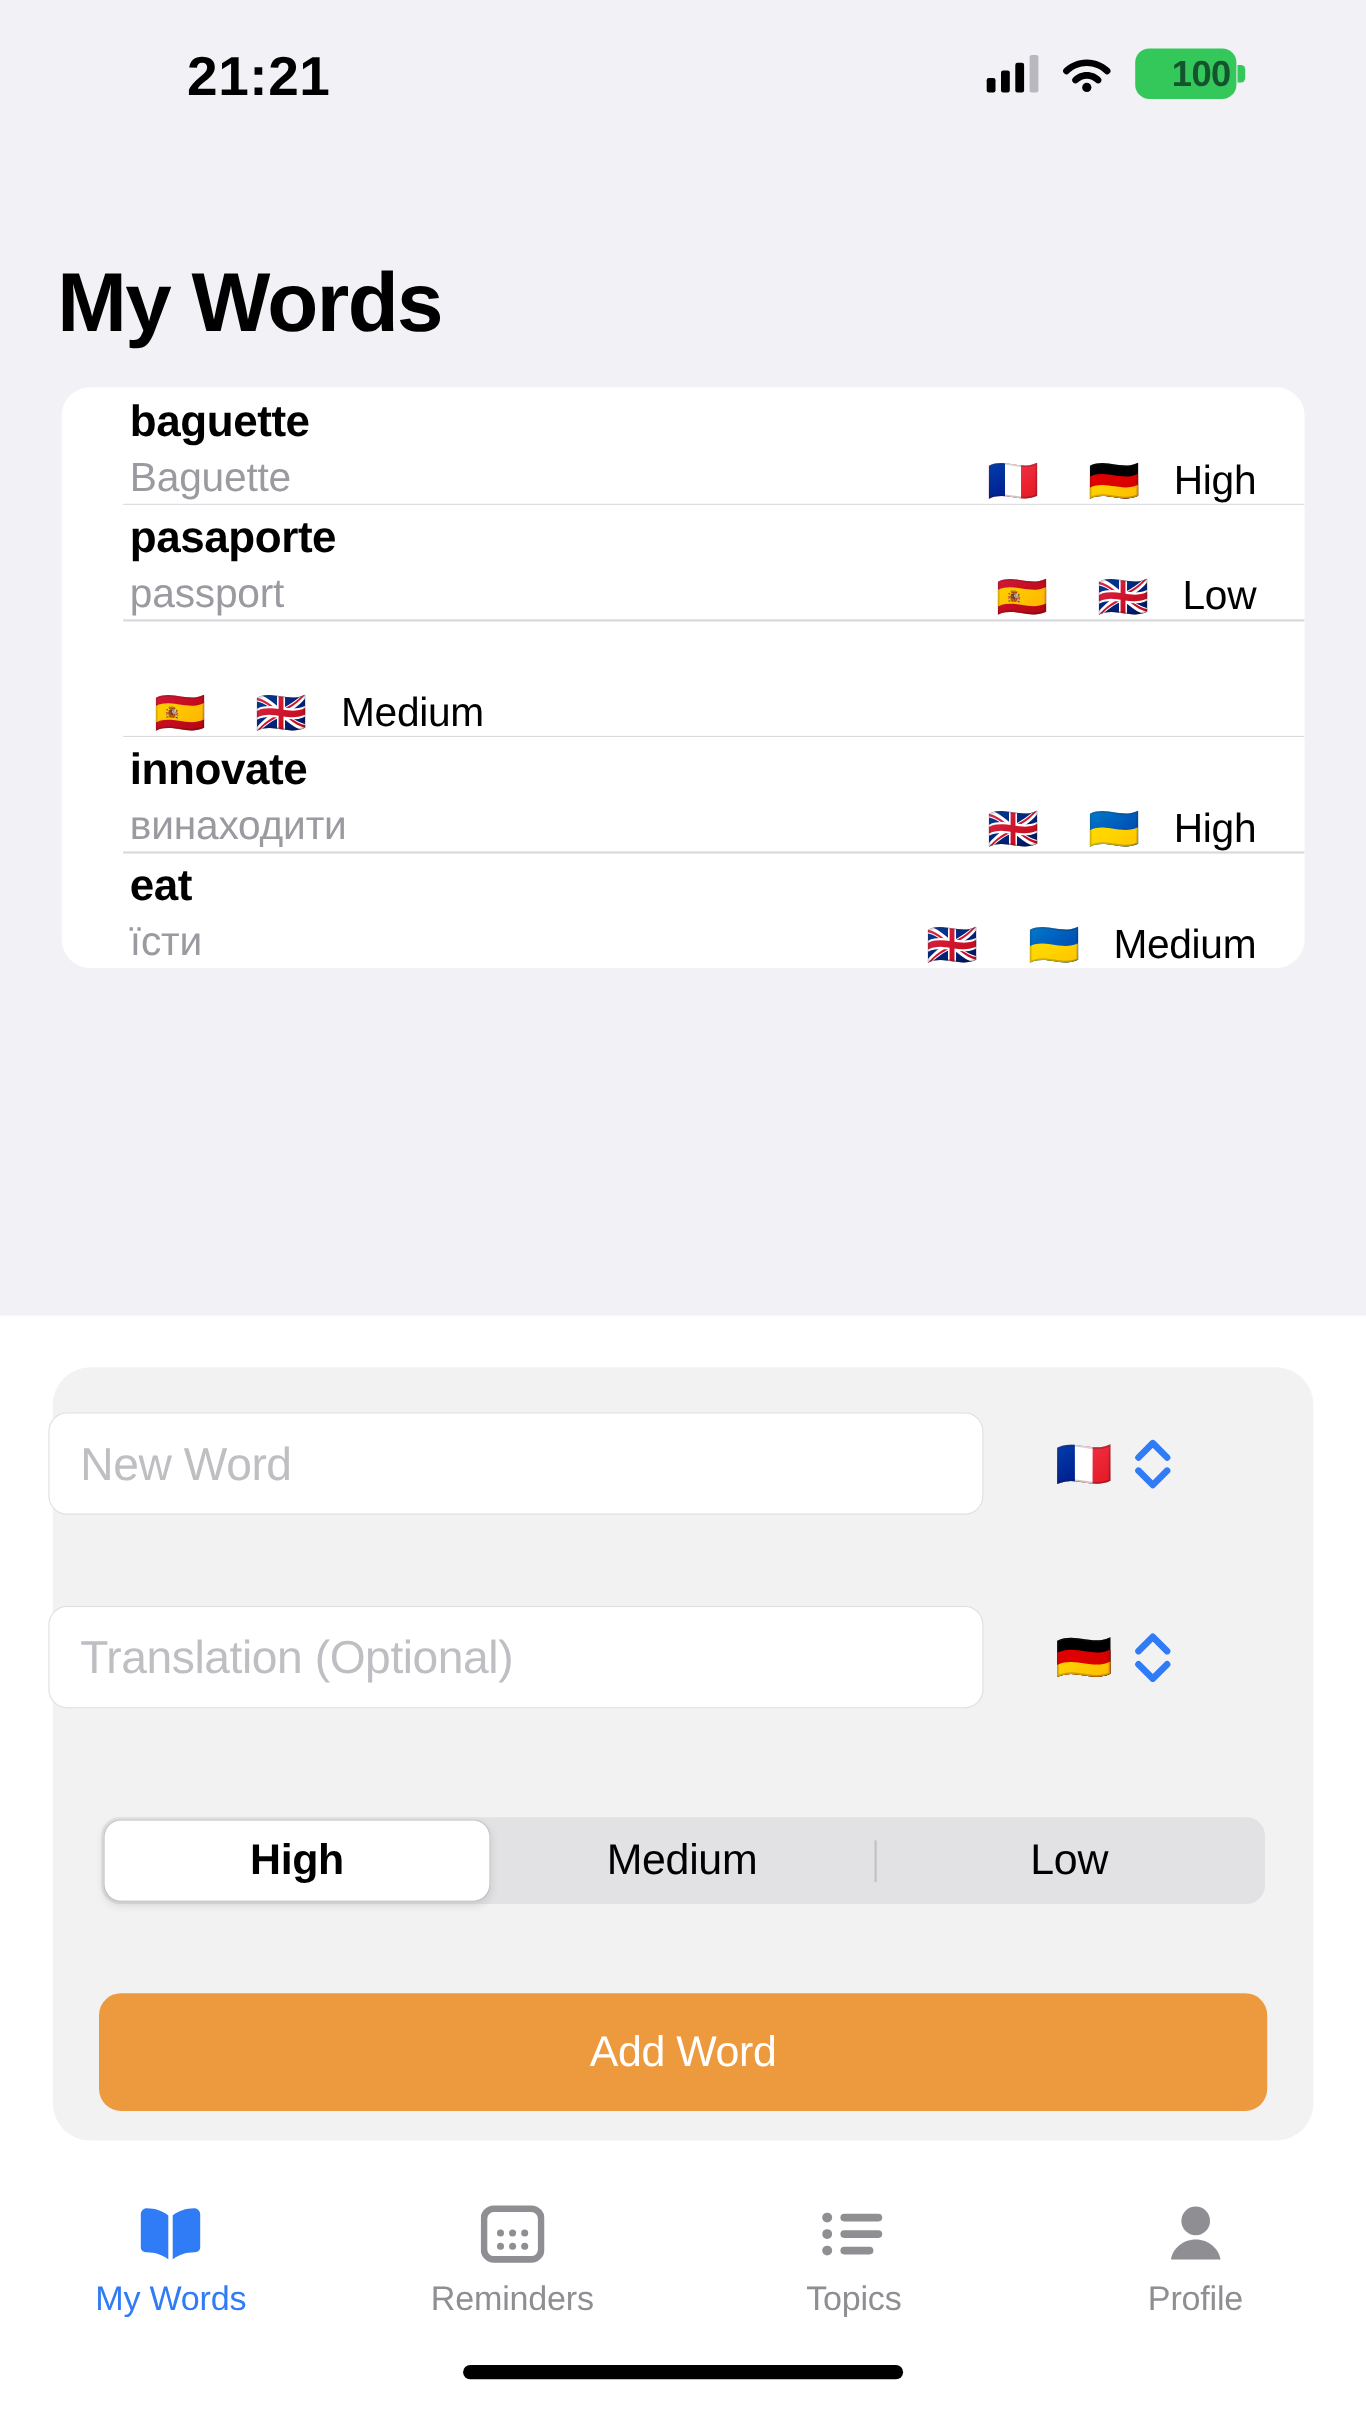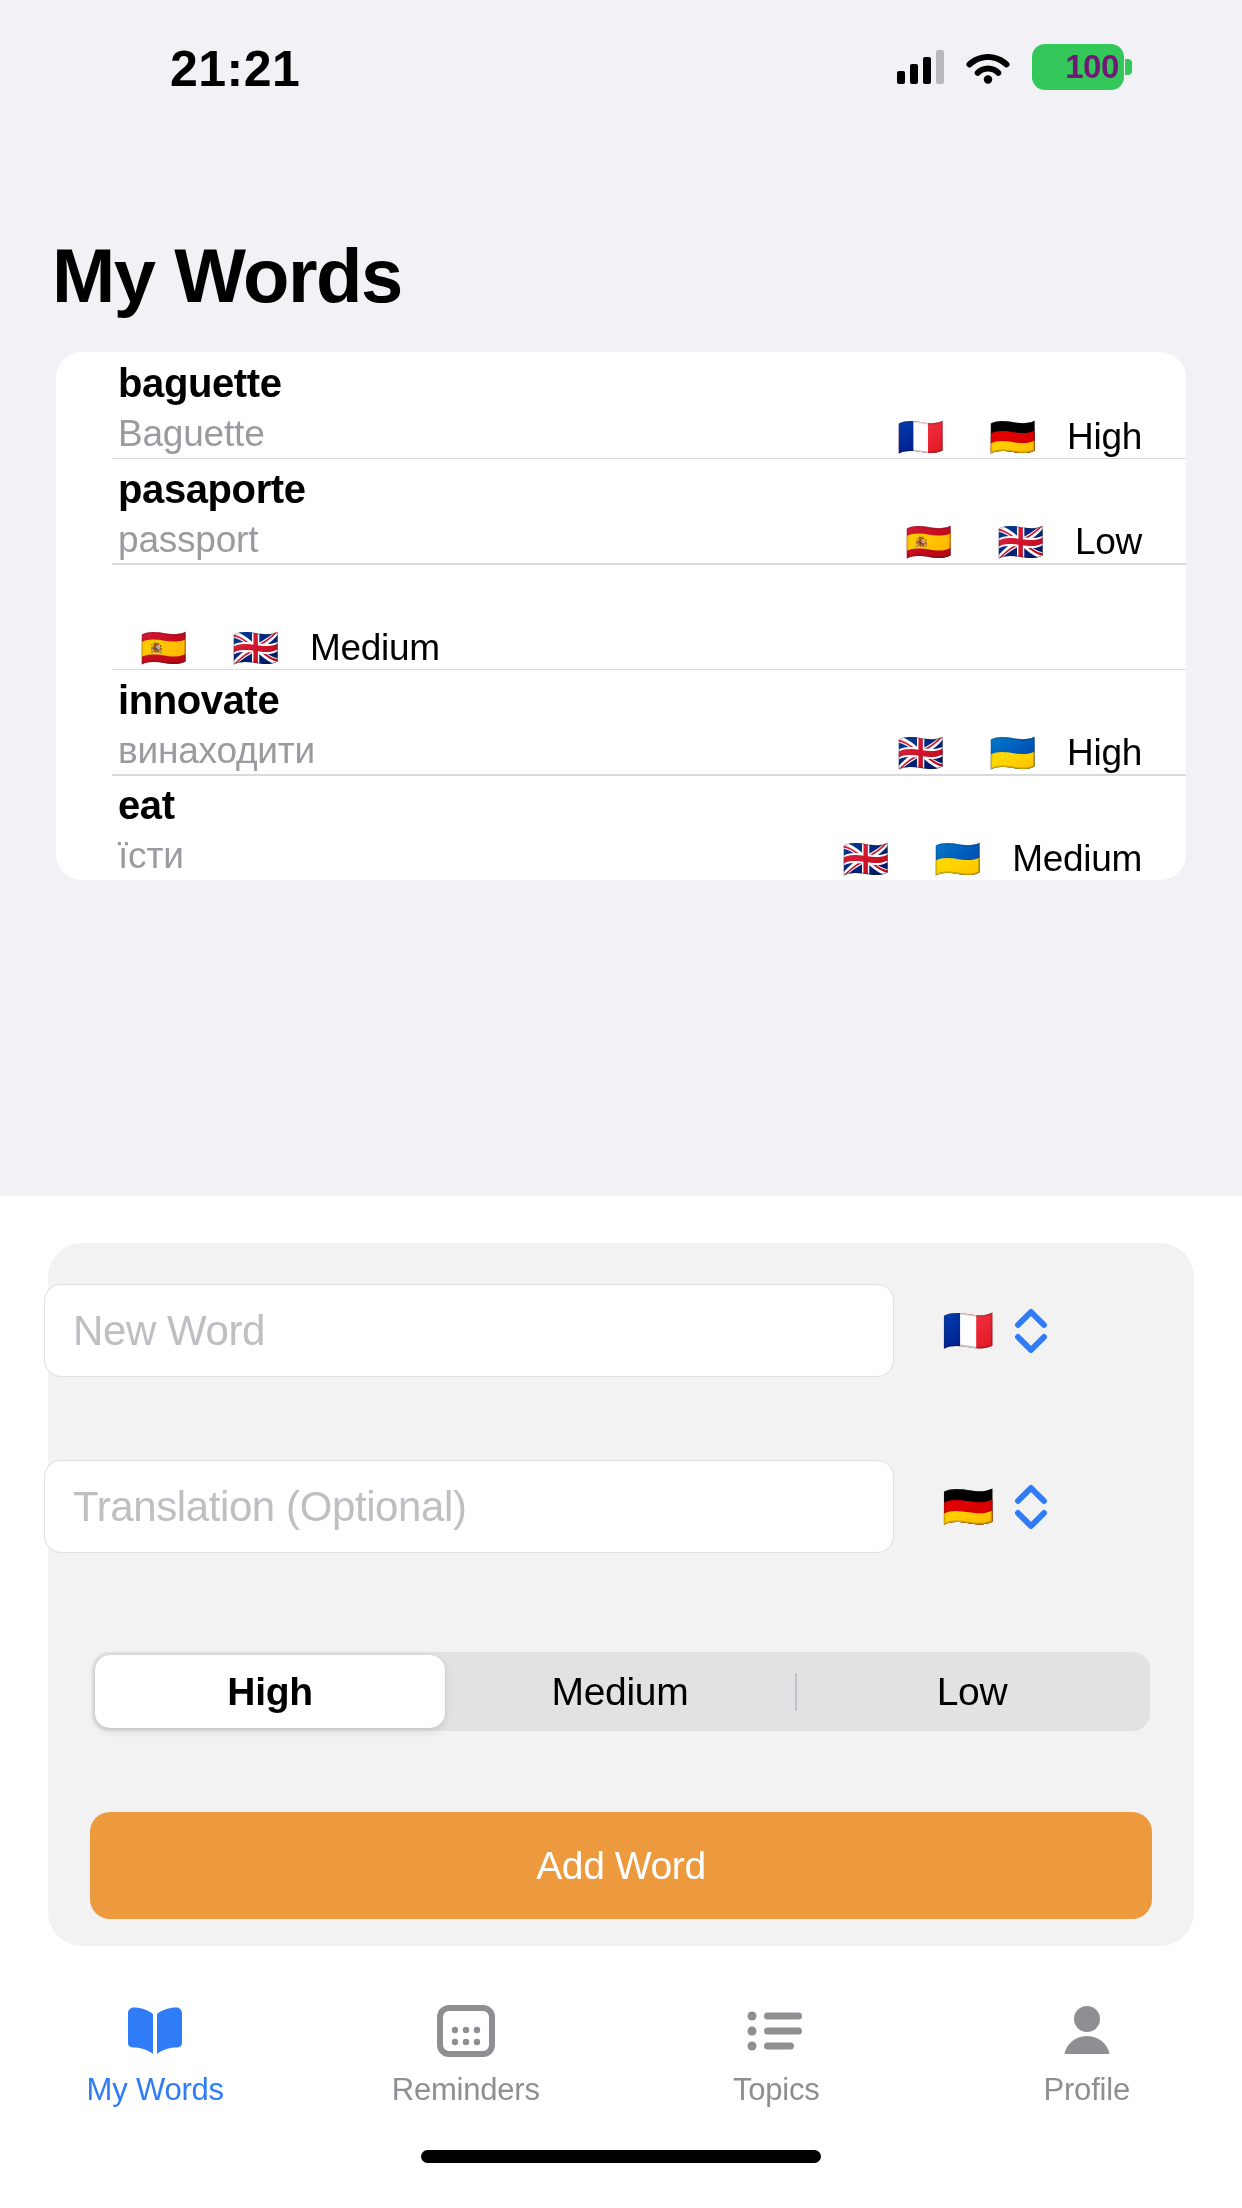--- a/index.html
+++ b/index.html
@@ -43,21 +43,21 @@
   .cell-bars i:nth-child(3){ height:27px; }
   .cell-bars i:nth-child(4){ height:34px; background:#B8B8BE; }
   .wifi-icon { width:44px; height:34px; position:relative; }
   .wifi-icon svg { position:absolute; left:0; top:0; }
   .battery {
     position:relative; width:92px; height:46px;
     background:#34C759; border-radius:13px;
     display:flex; align-items:center; justify-content:center;
   }
   .battery .pct {
-    font-size:33px; font-weight:700; color:#701a75; letter-spacing:-0.5px;margin-left:28px;
+    font-size:33px; font-weight:700; color:#14532d; letter-spacing:-0.5px;margin-left:28px;
   }
   .battery .nub {
     position:absolute; right:-8px; top:15px;
     width:7px; height:16px; background:#34C759;
     border-radius:0 4px 4px 0;
   }
 
   
   .page-title {
     position:absolute; left:52px; top:232px;
@@ -110,21 +110,21 @@
   
   .form-panel {
     position:absolute; left:48px; top:1243px;
     width:1146px; height:703px;
     background:#F2F2F2;
     border-radius:34px;
   }
   .field-row {
     position:absolute; left:44px;
     width:1058px; height:93px;
-    display:flex; align-items:center; gap:0;
+    display:flex; align-items:center; gap:17px;
   }
   .field-row.r1 { top:1284px; }
   .field-row.r2 { top:1460px; }
   .text-input {
     width:850px; height:93px;
     background:#ffffff;
     border:1.5px solid #DFDFE2;
     border-radius:17px;
     padding:0 28px;
     font-size:42px; color:#000;

